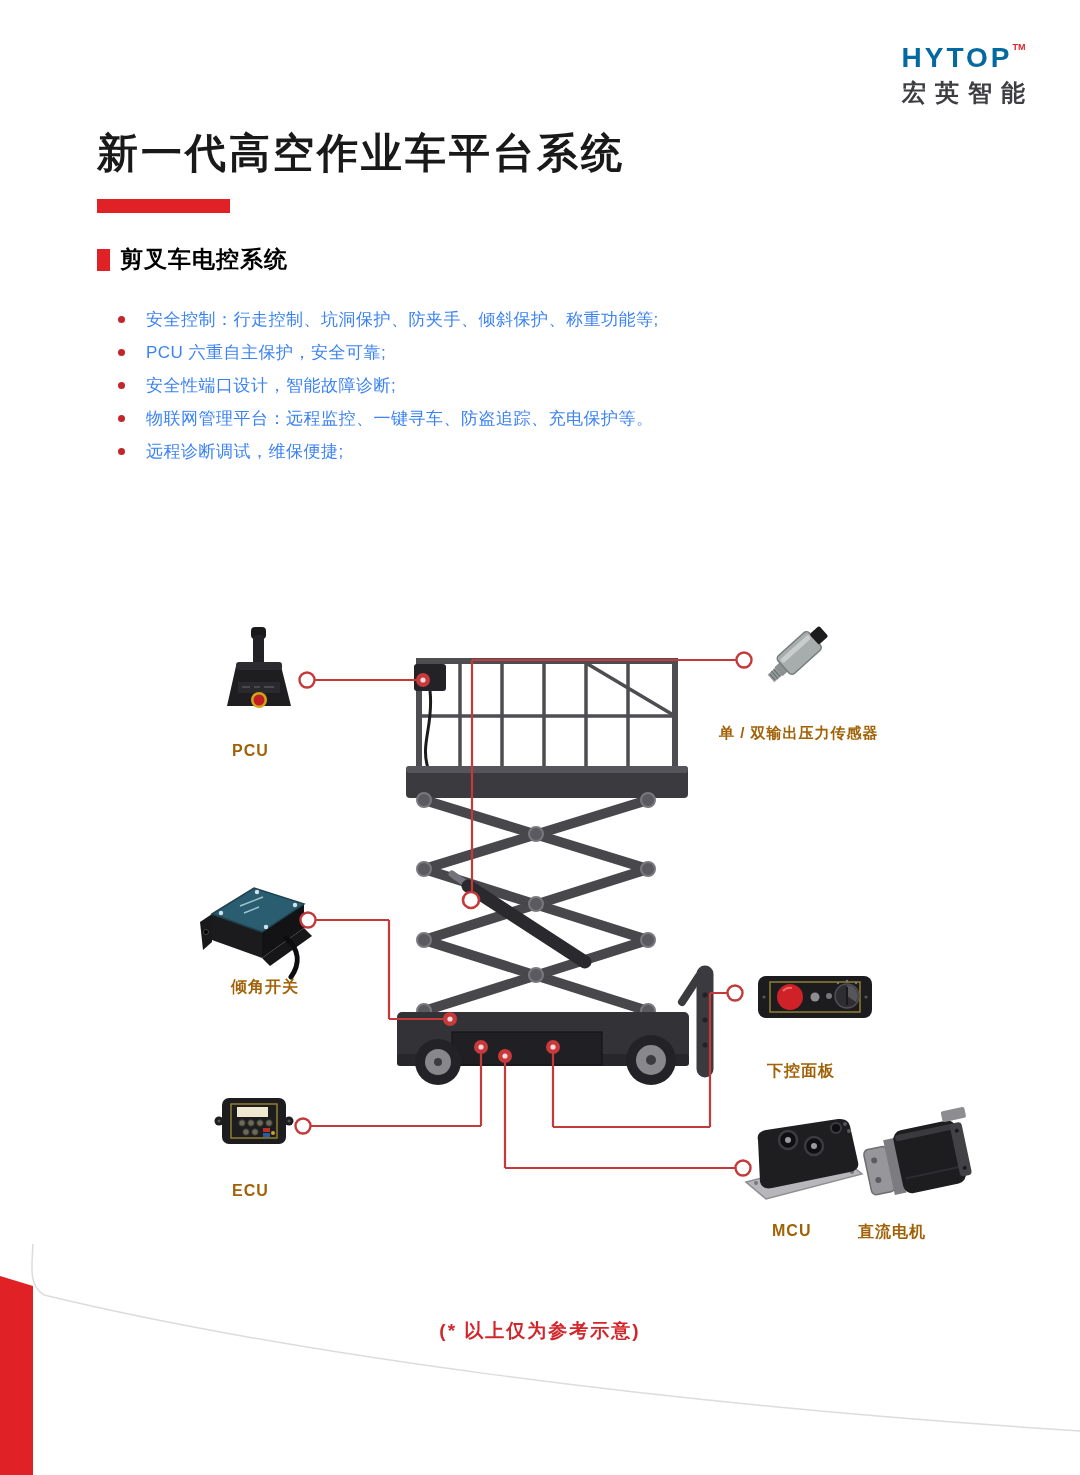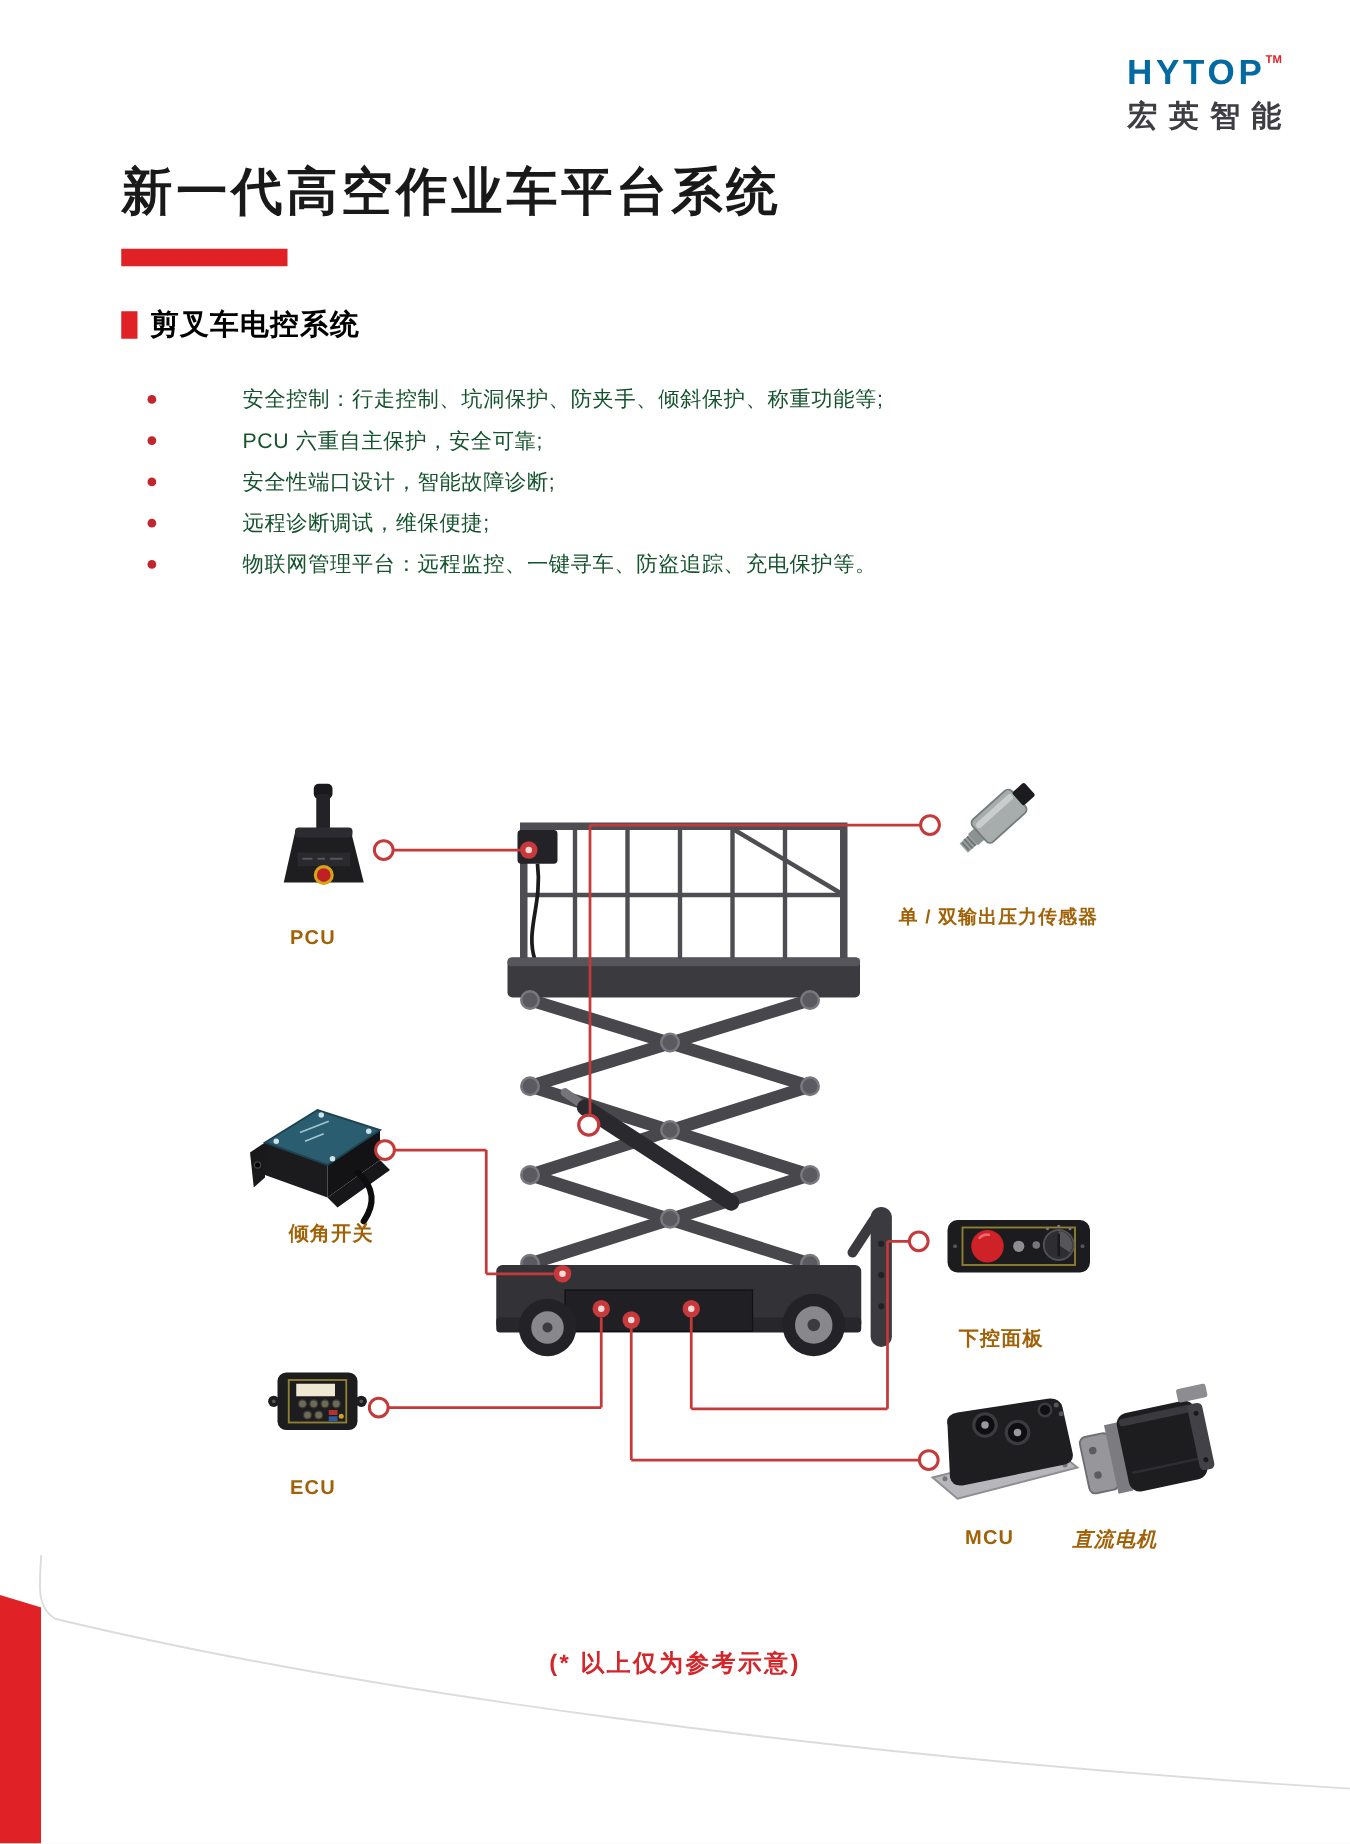--- a/index.html
+++ b/index.html
@@ -18,31 +18,31 @@
     font-size:41px; font-weight:900; color:#191919; letter-spacing:3px;}
   .title-bar{position:absolute; left:97px; top:199px; width:133px; height:14px; background:#e02227;}
   
   .section{position:absolute; left:97px; top:244px; display:flex; align-items:center;}
   .sq{width:13px; height:22px; background:#e02227; margin-right:10px;}
   .section h2{margin:0; font-size:23px; font-weight:800; color:#000000; letter-spacing:1px;}
   
   .bullets{position:absolute; left:118px; top:303px; margin:0; padding:0; list-style:none;}
   .bullets li{display:flex; align-items:center; height:33px;}
   .bullets .dot{flex:0 0 auto; width:7px; height:7px; border-radius:50%; background:#c2262c; margin-right:21px;}
-  .bullets .txt{font-size:17px; color:#14532d; letter-spacing:0.5px;margin-left:48px;}
+  .bullets .txt{font-size:17px; color:#3b82f6; letter-spacing:0.5px;}
   
   .diagram{position:absolute; left:0; top:600px;}
   .diagram-label{position:absolute; color:#a16207; font-weight:bold; font-size:16px; letter-spacing:1px; white-space:nowrap;}
   .lbl-pcu{left:232px; top:742px;}
   .lbl-pressure{left:719px; top:724px; font-size:15px;}
   .lbl-tilt{left:221px; top:977px;margin-left:10px;}
   .lbl-ecu{left:232px; top:1182px;}
   .lbl-panel{left:767px; top:1061px;}
   .lbl-mcu{left:772px; top:1222px;}
-  .lbl-motor{left:858px; top:1222px;font-style:italic;}
+  .lbl-motor{left:858px; top:1222px;}
   
   .footnote{position:absolute; left:0; top:1318px; width:1080px; text-align:center;
     color:#d2262b; font-weight:bold; font-size:19px; letter-spacing:2px;}
   
   .side-bar{position:absolute; left:0; top:1276px; width:33px; height:199px; background:#e02227;
     clip-path:polygon(0 0,100% 5%,100% 100%,0 100%);}
   .arc{position:absolute; left:0; top:0; pointer-events:none;}
 </style>
 </head>
 <body>
@@ -70,25 +70,25 @@
     <li>
         <span class="dot"></span>
         <span class="txt">PCU 六重自主保护，安全可靠;</span>
       </li>
     <li>
         <span class="dot"></span>
         <span class="txt">安全性端口设计，智能故障诊断;</span>
       </li>
     <li>
         <span class="dot"></span>
+        <span class="txt">物联网管理平台：远程监控、一键寻车、防盗追踪、充电保护等。</span>
+      </li>
+    <li>
+        <span class="dot"></span>
         <span class="txt">远程诊断调试，维保便捷;</span>
-      </li>
-    <li>
-        <span class="dot"></span>
-        <span class="txt">物联网管理平台：远程监控、一键寻车、防盗追踪、充电保护等。</span>
       </li>
   </ul>
 
   <svg class="diagram" width="1080" height="700" viewBox="0 600 1080 700">
 
     <g>
 
       <g stroke="#4d4d52" fill="none">
         <path d="M419,770 L419,661 L675,661 L675,770" stroke-width="6"></path>
         <path d="M460,661 V768 M502,661 V768 M544,661 V768 M586,661 V768 M628,661 V768" stroke-width="3.5"></path>

